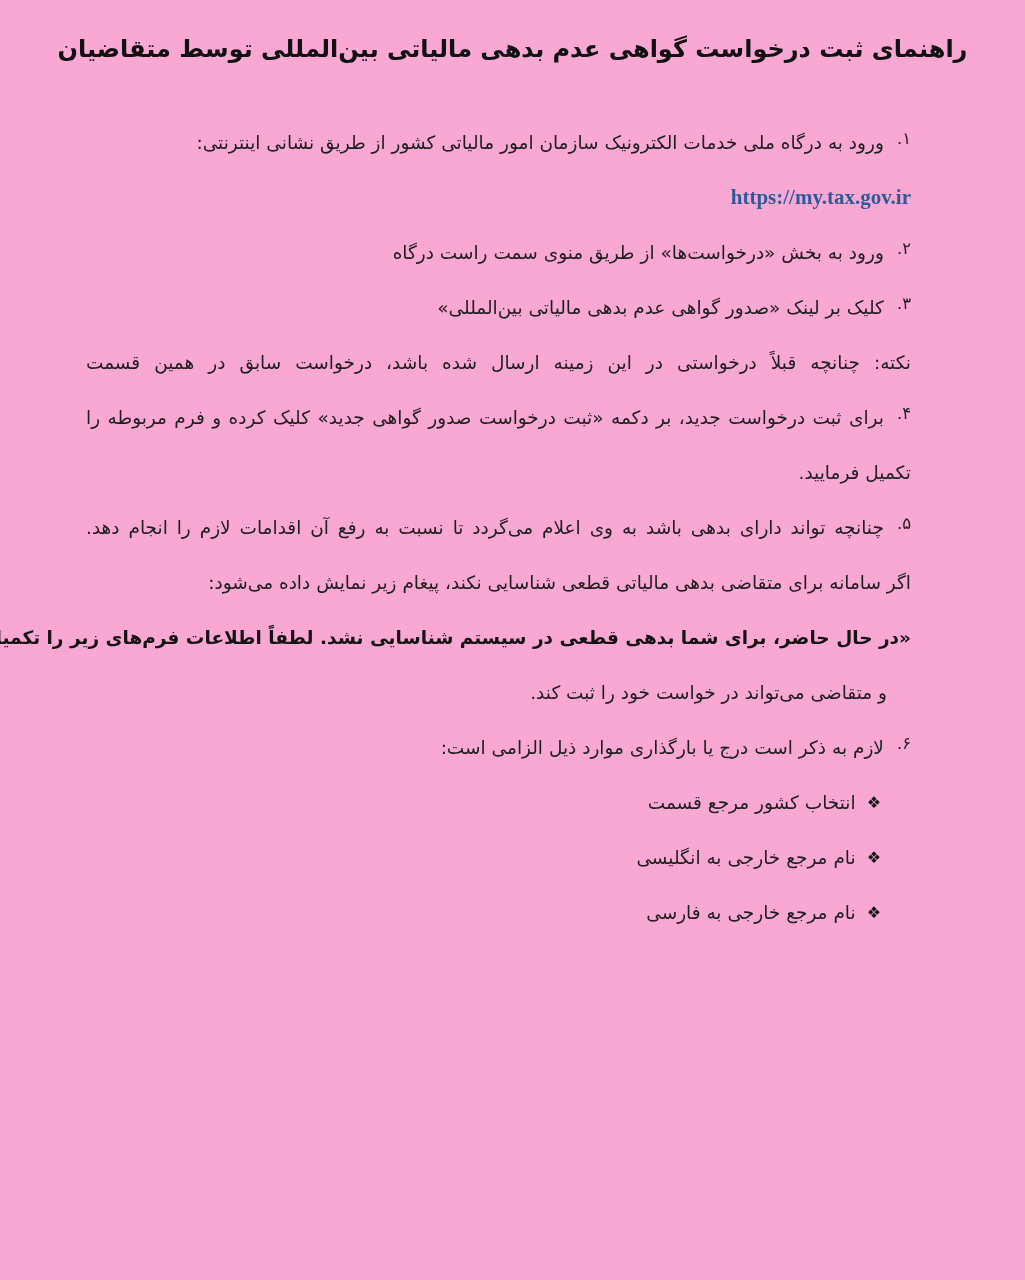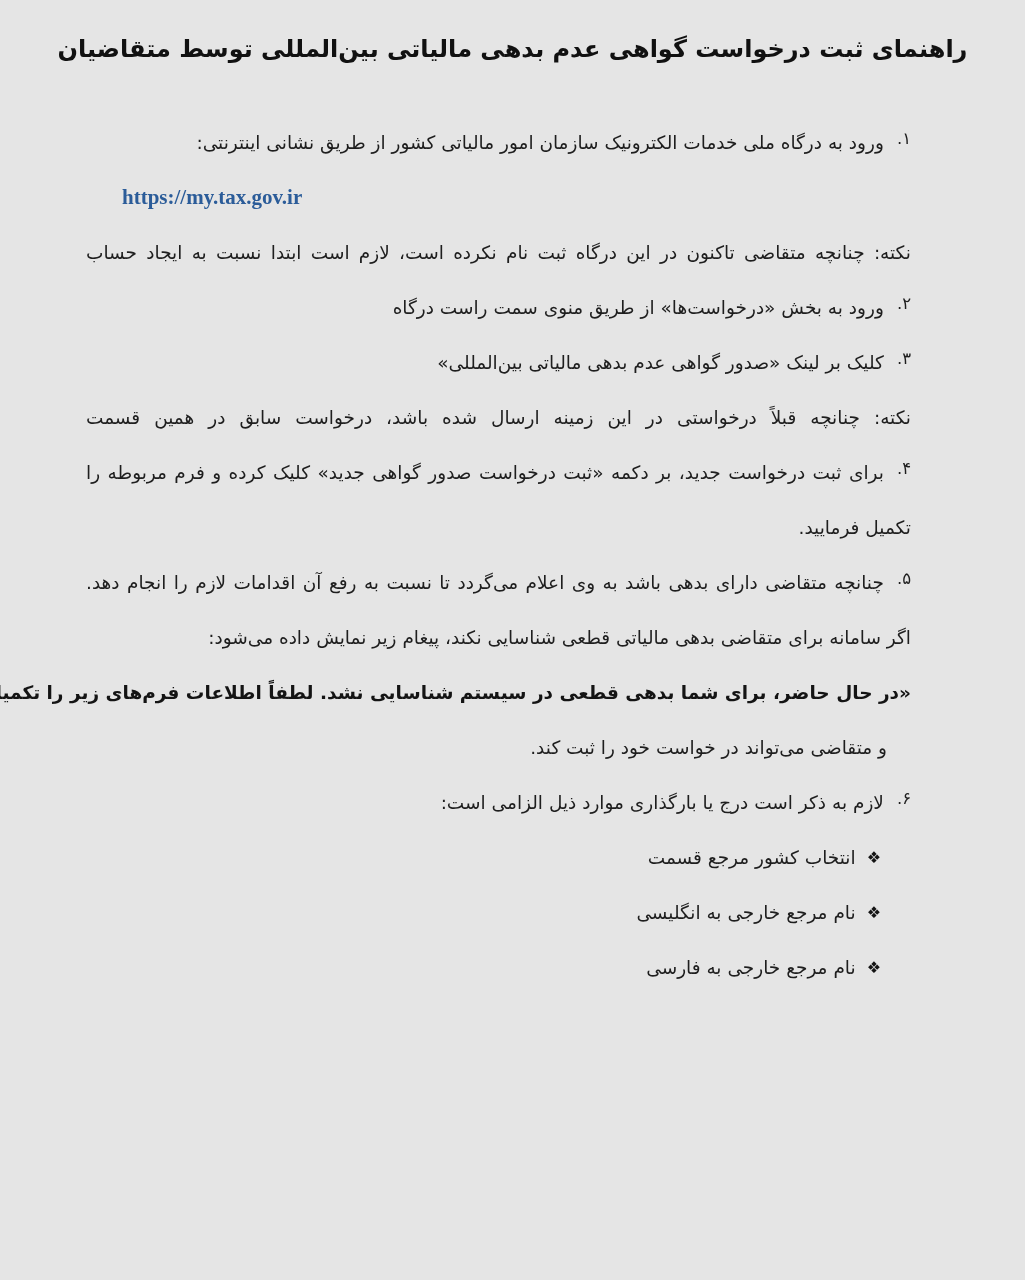--- a/index.html
+++ b/index.html
@@ -1,21 +1,21 @@
 <!DOCTYPE html>
 <html lang="fa"><head>
 <meta charset="utf-8">
 <style>
   * { margin:0; padding:0; box-sizing:border-box; }
   html,body { width:1025px; height:1280px; }
   body { background:#ffffff; }
   .doc {
     position:relative;
     width:1025px; height:1280px;
-    background:#e5e5e5;
+    background:#f9a8d4;
     font-family:"DejaVu Sans", sans-serif;
     color:#1e1e1e;
     direction:rtl;
     overflow:hidden;
   }
   .title {
     margin-top:28px;
     text-align:center;
     font-weight:bold;
     font-size:24px;
@@ -29,21 +29,21 @@
     line-height:55px;
   }
   .line { height:55px; white-space:nowrap; text-align:right; }
   .line.j {
     white-space:normal;
     text-align:justify;
     text-align-last:justify;
     overflow:hidden;
   }
   .line.c { text-align:center; }
-  .line.l { direction:ltr; text-align:left; padding-left:36px; }
+  .line.l { direction:ltr; text-align:right; padding-left:36px; }
   .line.bold { font-weight:bold; color:#141414; }
   .indent-sm { padding-right:24px; }
   .indent-md { padding-right:30px; }
   .step-num {
     position:relative; top:-5px;
     font-size:16.5px;
     margin-left:13px;
     display:inline-block;
   }
   .url-link {
@@ -72,39 +72,38 @@
   <div class="content">
 
     <div class="line">
       <span class="step-num">۱.</span><span>ورود به درگاه ملی خدمات الکترونیک سازمان امور مالیاتی کشور از طریق نشانی اینترنتی:</span>
     </div>
 
     <div class="line l">
       <a class="url-link">https://my.tax.gov.ir</a>
     </div>
 
-    <div class="line j">نکته: چنانچه متقاضی تاکنون در این درگاه ثبت نام نکرده است، لازم است ابتدا نسبت به ایجاد حساب</div>
 
     <div class="line">
       <span class="step-num">۲.</span><span>ورود به بخش «درخواست‌ها» از طریق منوی سمت راست درگاه</span>
     </div>
 
     <div class="line">
       <span class="step-num">۳.</span><span>کلیک بر لینک «صدور گواهی عدم بدهی مالیاتی بین‌المللی»</span>
     </div>
 
     <div class="line j">نکته: چنانچه قبلاً درخواستی در این زمینه ارسال شده باشد، درخواست سابق در همین قسمت</div>
 
     <div class="line j">
       <span class="step-num">۴.</span><span>برای ثبت درخواست جدید، بر دکمه «ثبت درخواست صدور گواهی جدید» کلیک کرده و فرم مربوطه را</span>
     </div>
     <div class="line">تکمیل فرمایید.</div>
 
     <div class="line j">
-      <span class="step-num">۵.</span><span>چنانچه متقاضی دارای بدهی باشد به وی اعلام می‌گردد تا نسبت به رفع آن اقدامات لازم را انجام دهد.</span>
+      <span class="step-num">۵.</span><span>چنانچه تواند دارای بدهی باشد به وی اعلام می‌گردد تا نسبت به رفع آن اقدامات لازم را انجام دهد.</span>
     </div>
     <div class="line">اگر سامانه برای متقاضی بدهی مالیاتی قطعی شناسایی نکند، پیغام زیر نمایش داده می‌شود:</div>
 
     <div class="line c bold">«در حال حاضر، برای شما بدهی قطعی در سیستم شناسایی نشد. لطفاً اطلاعات فرم‌های زیر را تکمیل نموده</div>
 
     <div class="line indent-sm">و متقاضی می‌تواند در خواست خود را ثبت کند.</div>
 
     <div class="line">
       <span class="step-num">۶.</span><span>لازم به ذکر است درج یا بارگذاری موارد ذیل الزامی است:</span>
     </div>

